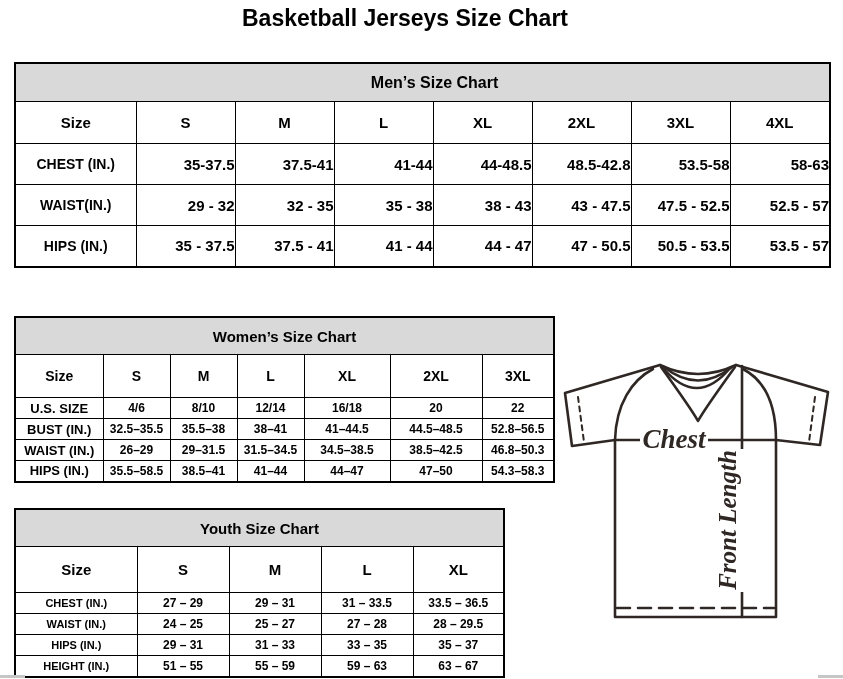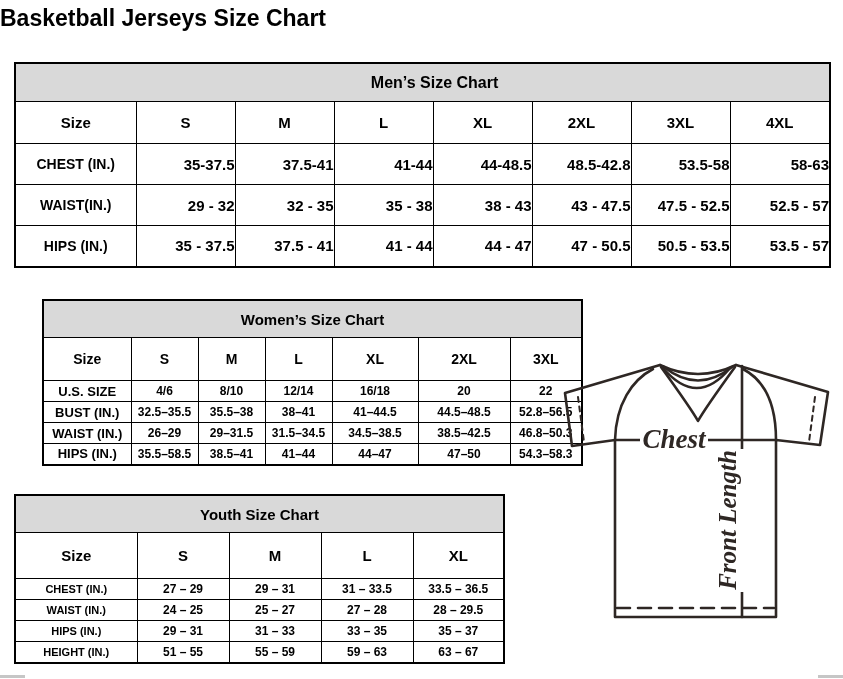--- a/index.html
+++ b/index.html
@@ -2,50 +2,50 @@
 <html><head>
 <meta charset="utf-8">
 <style>
   html,body { margin:0; padding:0; background:#fff; }
   .canvas {
     position:relative; width:843px; height:679px; background:#ffffff;
     font-family:"Liberation Sans", sans-serif; overflow:hidden; color:#000;
   }
   .page-title {
     position:absolute; top:5px; left:0; width:810px; margin:0;
-    text-align:left; font-size:23px; font-weight:bold; letter-spacing:0px;
+    text-align:center; font-size:23px; font-weight:bold; letter-spacing:0px;
   }
   table.size-table {
     position:absolute; border-collapse:collapse; table-layout:fixed;
     background:#fff; border:2px solid #000;
   }
   table.size-table th, table.size-table td {
     border:1px solid #000; text-align:center; vertical-align:middle;
     padding:0; font-weight:bold; color:#000;
   }
   .title-cell { background:#d9d9d9; }
 
   
   table.men { left:14px; top:62px; width:815px; }
   .men .title-cell { height:37px; font-size:16px;padding-left:24px; }
   .men .head-row th { height:41px; font-size:15px; }
   .men tbody th { font-size:14px; }
   .men tbody td { font-size:15px;text-align:right; }
   .men tbody tr { height:41px; }
 
   
-  table.women { left:14px; top:299px; width:539px;margin-left:28px; }
+  table.women { left:14px; top:316px; width:539px; }
   .women .title-cell { height:36px; font-size:15px; }
   .women .head-row th { height:42px; font-size:14px; }
   .women tbody th { font-size:13px; }
   .women tbody td { font-size:12px; }
   .women tbody tr { height:21px; }
 
   
-  table.youth { left:14px; top:494px; width:489px; }
+  table.youth { left:14px; top:508px; width:489px; }
   .youth .title-cell { height:36px; font-size:15px; }
   .youth .head-row th { height:45px; font-size:15px; }
   .youth tbody th { font-size:11px; }
   .youth tbody td { font-size:12px;text-align:center; }
   .youth tbody tr { height:21px; }
 
   .jersey { position:absolute; left:552px; top:352px; }
   .jersey text {
     font-family:"Liberation Serif", serif; font-weight:bold; font-style:italic;
     fill:#2e2724;

